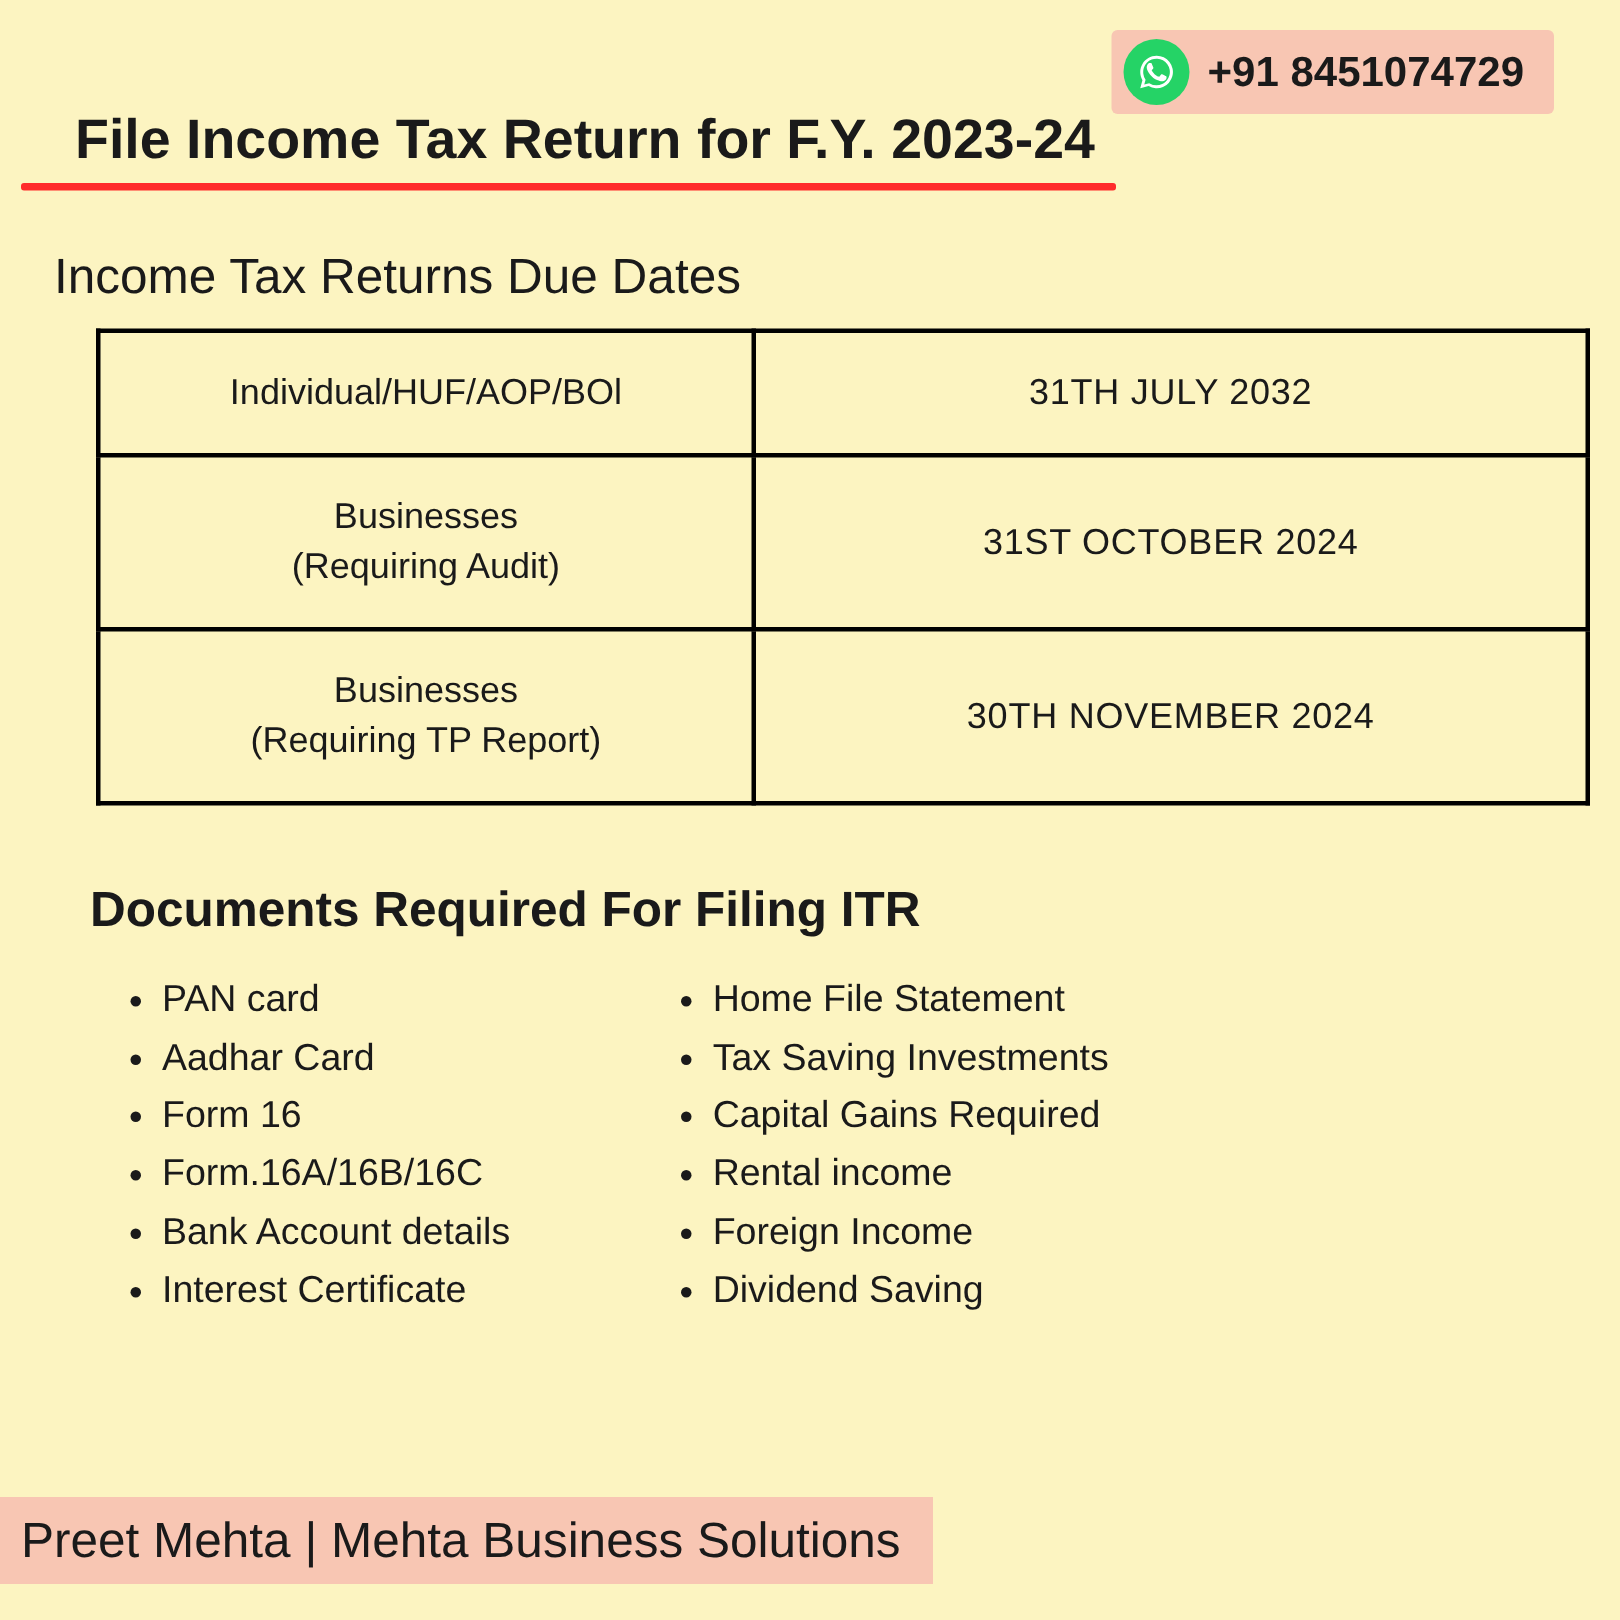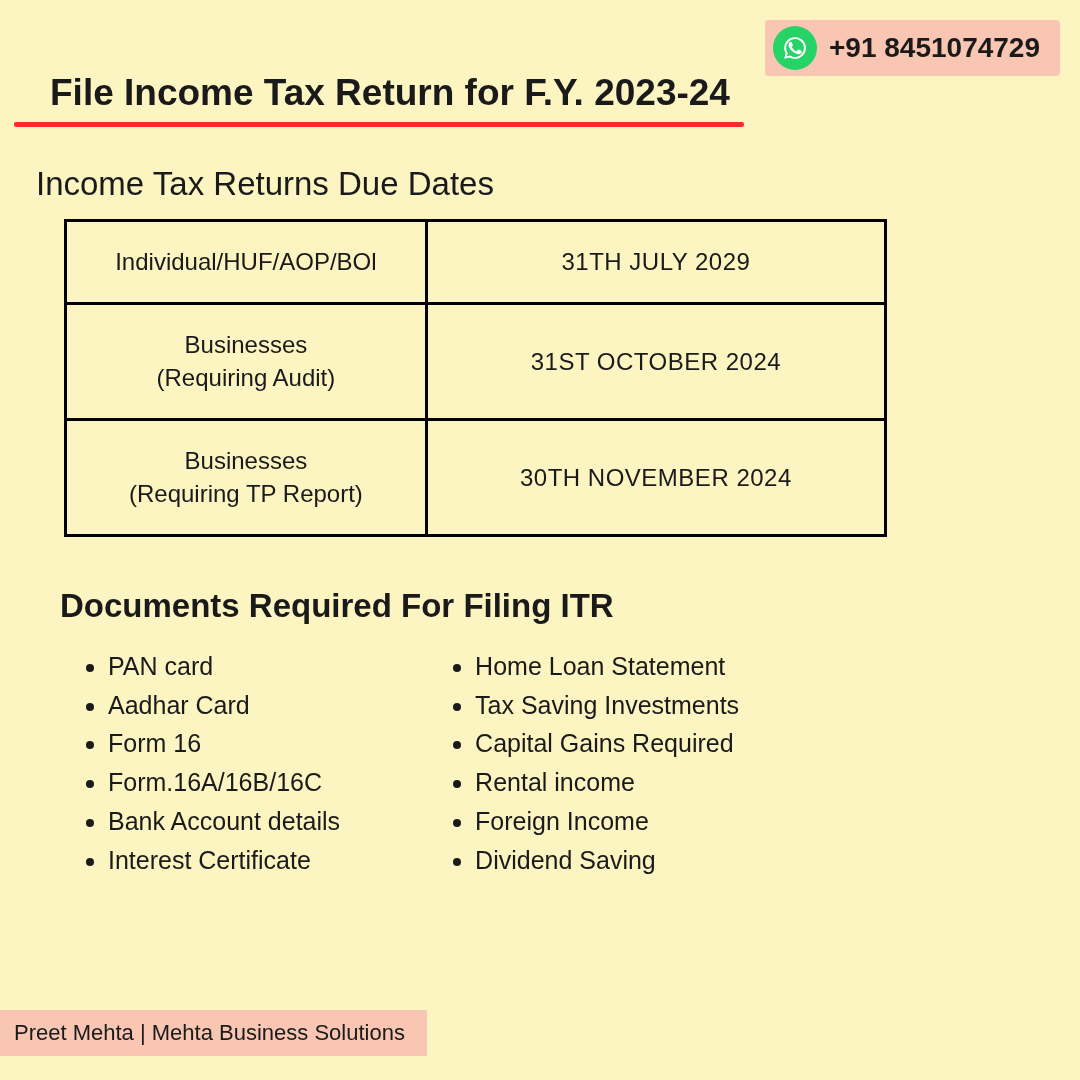--- a/index.html
+++ b/index.html
@@ -8,21 +8,21 @@
     height: 1080px;
     background: #fcf4c1;
     font-family: 'Segoe UI', Tahoma, Geneva, Verdana, sans-serif;
     color: #1a1a1a;
     position: relative;
     overflow: hidden;
   }
   .contact-bar {
     position: absolute;
     top: 20px;
-    right: 20px;
+    right: 44px;
     background: #f8c6b3;
     padding: 6px 20px 6px 8px;
     display: flex;
     align-items: center;
     gap: 12px;
     border-radius: 4px;
   }
   .whatsapp-icon {
     width: 44px;
     height: 44px;
@@ -56,21 +56,21 @@
   .section-title {
     font-size: 33px;
     font-weight: 400;
     padding-left: 36px;
     margin-top: 38px;
     margin-bottom: 16px;
   }
   table.due-dates {
     border-collapse: collapse;
     margin-left: 64px;
-    width: 823px;
+    width: 996px;
   }
   table.due-dates td {
     border: 3px solid #000;
     text-align: center;
     padding: 24px 10px;
     font-size: 24px;
     vertical-align: middle;
   }
   table.due-dates td.cat { width: 44%; line-height: 1.35; }
   table.due-dates td.date { width: 56%; letter-spacing: 0.5px; }
@@ -94,21 +94,21 @@
     font-size: 25px;
     line-height: 1.55;
     color: #1a1a1a;
   }
   .footer-bar {
     position: absolute;
     bottom: 24px;
     left: 0;
     background: #f8c6b3;
     padding: 10px 22px 10px 14px;
-    font-size: 22px;
+    font-size: 33px;
     font-weight: 400;
     color: #1a1a1a;
   }
 </style>
 </head>
 <body>
 
 
 
 <div class="contact-bar">
@@ -123,21 +123,21 @@
 
 <h1 class="main-title">File Income Tax Return for F.Y. 2023-24</h1>
 <div class="red-underline"></div>
 
 <h2 class="section-title">Income Tax Returns Due Dates</h2>
 
 <table class="due-dates">
   <tbody>
       <tr>
     <td class="cat">Individual/HUF/AOP/BOl</td>
-    <td class="date">31TH JULY 2029</td>
+    <td class="date">31TH JULY 2032</td>
   </tr>
   <tr>
     <td class="cat">Businesses<br>(Requiring Audit)</td>
     <td class="date">31ST OCTOBER 2024</td>
   </tr>
   <tr>
     <td class="cat">Businesses<br>(Requiring TP Report)</td>
     <td class="date">30TH NOVEMBER 2024</td>
   </tr>
 </tbody>
@@ -148,21 +148,21 @@
 <div class="docs-columns">
   <ul>
     <li> PAN card</li>
     <li>Aadhar Card</li>
     <li>Form 16</li>
     <li>Form.16A/16B/16C</li>
     <li>Bank Account details</li>
     <li>Interest Certificate</li>
   </ul>
   <ul>
-    <li>Home Loan Statement</li>
+    <li>Home File Statement</li>
     <li>Tax Saving Investments</li>
     <li>Capital Gains Required</li>
     <li>Rental income</li>
     <li>Foreign Income</li>
     <li>Dividend Saving</li>
   </ul>
 </div>
 
 <div class="footer-bar">Preet Mehta | Mehta Business Solutions</div>
 

